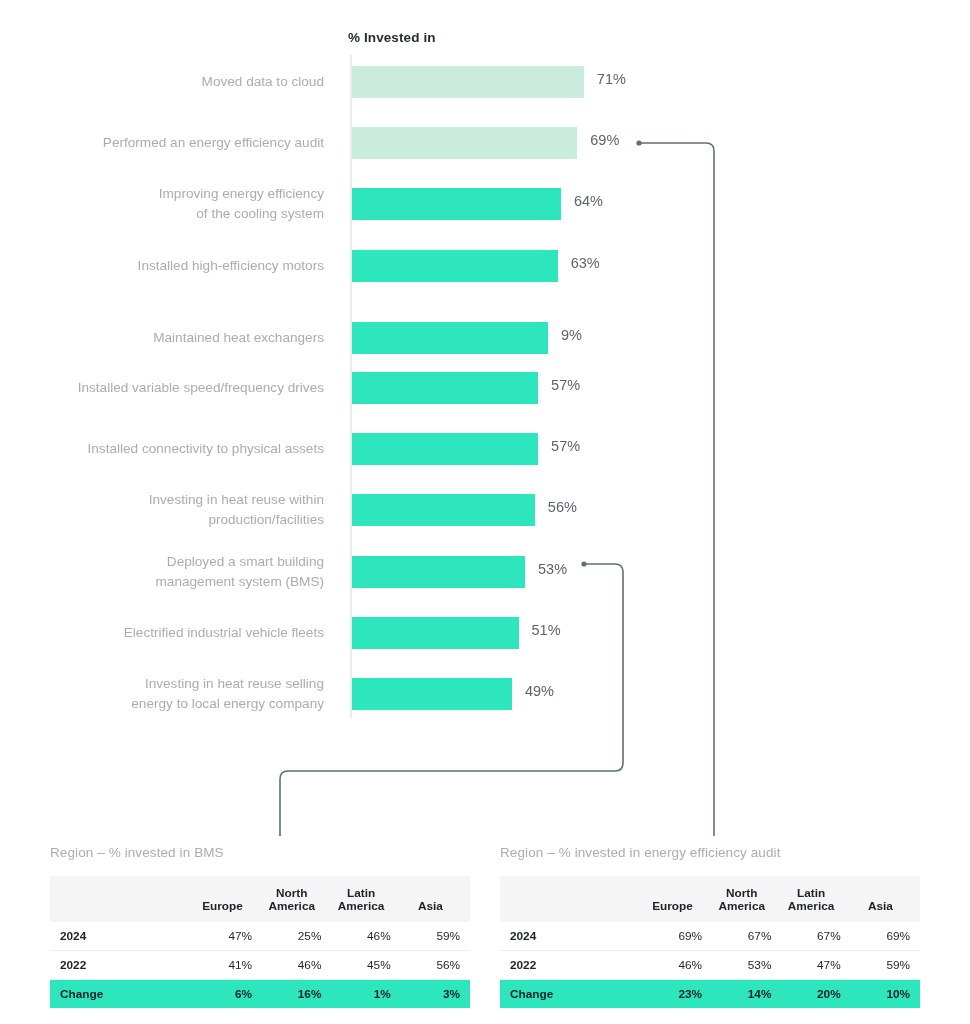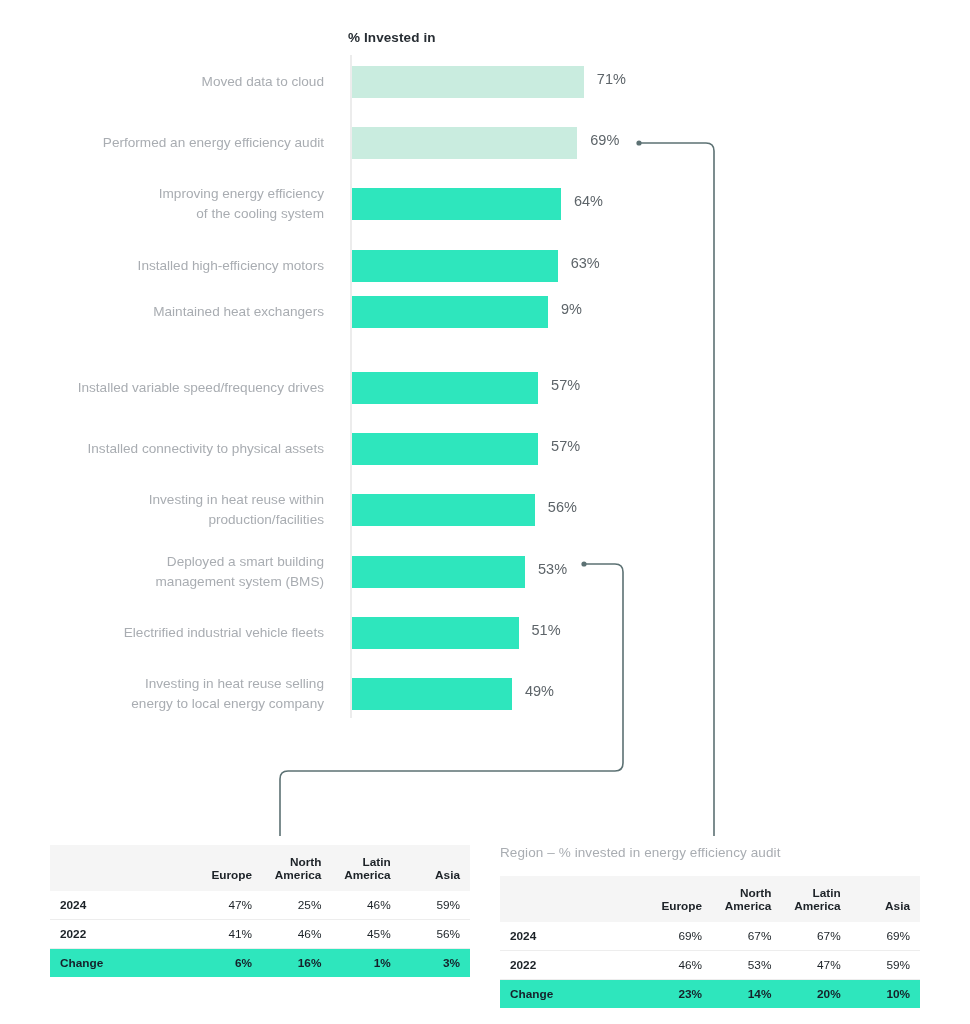--- a/index.html
+++ b/index.html
@@ -92,21 +92,20 @@
   table {
     width: 420px;
     border-collapse: collapse;
     table-layout: fixed;
   }
   thead th {
     background: #f5f5f5;
     font-size: 11.8px;
     font-weight: bold;
     color: #1c2227;
-    text-align: right;
     vertical-align: bottom;
     padding: 8px 10px 9px 0;
     height: 46px;
     line-height: 13px;
     white-space: pre-line;
   }
   thead th.corner { text-align: left; padding-left: 10px; }
   tbody td {
     font-size: 11.8px;
     color: #1c2227;
@@ -152,21 +151,21 @@
         <div class="bar-label l2">Improving energy efficiency
 of the cooling system</div>
         <div class="bar" style="width: 208.96px;"></div>
         <div class="bar-value" style="left: 573.96px;">64%</div>
       </div>
       <div class="bar-row" style="top: 249.6px;">
         <div class="bar-label l1">Installed high-efficiency motors</div>
         <div class="bar" style="width: 205.695px;"></div>
         <div class="bar-value" style="left: 570.695px;">63%</div>
       </div>
-      <div class="bar-row" style="top: 296px;">
+      <div class="bar-row" style="top: 322px;">
         <div class="bar-label l1">Maintained heat exchangers</div>
         <div class="bar" style="width: 195.9px;"></div>
         <div class="bar-value" style="left: 560.9px;">9%</div>
       </div>
       <div class="bar-row" style="top: 372px;">
         <div class="bar-label l1">Installed variable speed/frequency drives</div>
         <div class="bar" style="width: 186.105px;"></div>
         <div class="bar-value" style="left: 551.105px;">57%</div>
       </div>
       <div class="bar-row" style="top: 433.2px;">
@@ -206,20 +205,21 @@
       <path d="M 641 143 L 706 143 Q 714 143 714 151 L 714 836" fill="none" stroke="#5c7173" stroke-width="1.6"></path>
     </g>
 
     <g>
       <circle cx="584" cy="564" r="2.6" fill="#5c7173"></circle>
       <path d="M 586 564 L 615 564 Q 623 564 623 572 L 623 763 Q 623 771 615 771 L 288 771 Q 280 771 280 779 L 280 836" fill="none" stroke="#5c7173" stroke-width="1.6"></path>
     </g>
   </svg>
 
   <div class="table-block left">
+    <div class="table-caption">Region – % invested in BMS</div>
     <table>
       <colgroup>
           <col class="c0">
           <col class="c1">
           <col class="c2">
           <col class="c3">
           <col class="c4">
         </colgroup>
       <thead>
           <tr>

